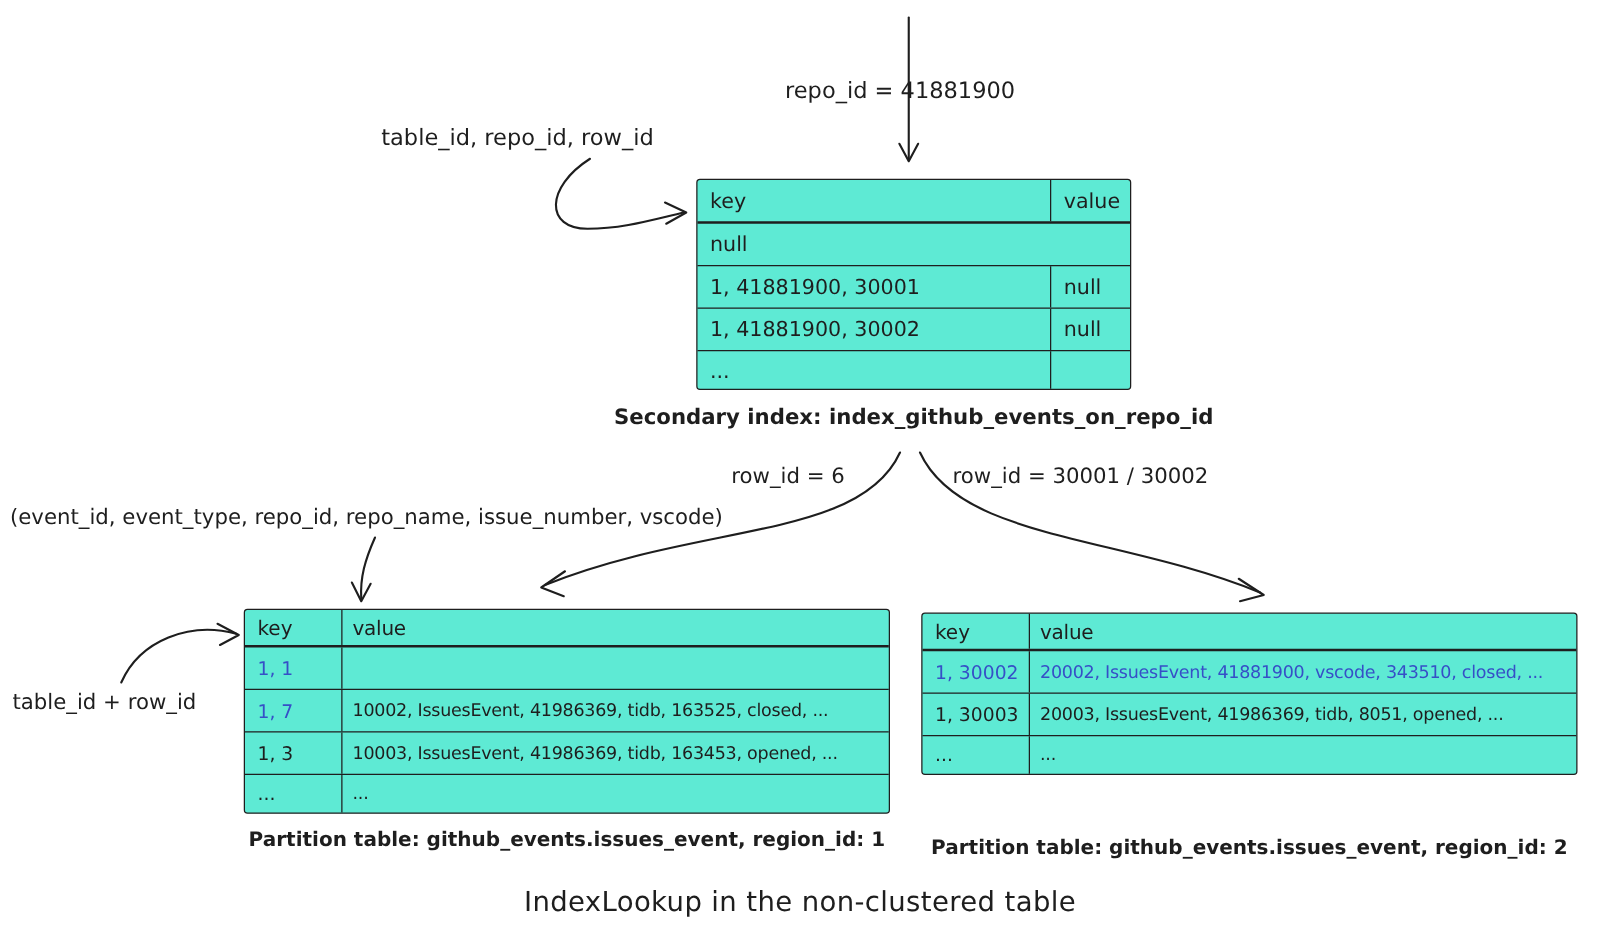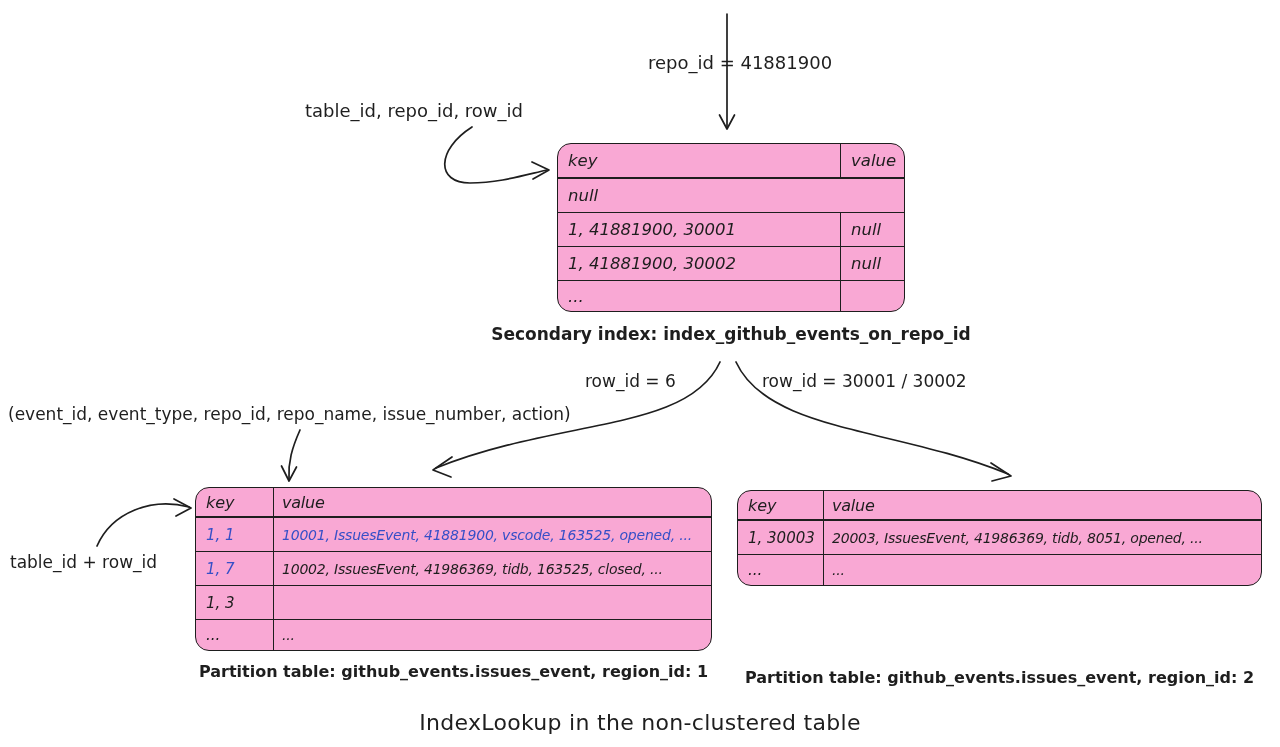--- a/index.html
+++ b/index.html
@@ -13,23 +13,22 @@
   }
   .abs { position: absolute; }
   .label { font-size: 17px; white-space: nowrap; }
   .label.big { font-size: 18px; }
   .caption { font-size: 16px; text-align: center; white-space: nowrap; font-weight: bold; }
   .title { font-size: 22px; text-align: center; letter-spacing: 0.3px; }
 
   .dtable {
     position: absolute;
     border: 1.8px solid #1e1e1e;
-    border-radius: 14px;
-    background: #f9a8d4;
-    font-style: italic;
+    border-radius: 3px;
+    background: #5eead4;
   }
   .trow { display: grid; border-bottom: 1.6px solid #1e1e1e; height: 34px; }
   .trow:last-child { border-bottom: none; }
   .trow.header { border-bottom: 2.6px solid #1e1e1e; height: 35px; font-size: 17px; }
   .trow.ellipsis { height: 30px; }
   .cell {
     display: flex; align-items: center;
     padding: 2px 10px;
     white-space: nowrap; overflow: hidden;
   }
@@ -80,21 +79,21 @@
   <g>
     <path d="M 300 430 C 292 448 288 462 289 479"></path>
     <path d="M 281.5 466 L 289 481 L 296.5 467"></path>
   </g>
   <g>
     <path d="M 97 546 C 112 512 152 497 189 507"></path>
     <path d="M 174 499 L 191 508 L 176 516"></path>
   </g>
 </svg>
 
-<div class="abs label big" style="left:628px; top:52px;margin-left:20px;">repo_id = 41881900</div>
+<div class="abs label big" style="left:628px; top:62px;">repo_id = 41881900</div>
 
 <div class="abs label big" style="left:305px; top:100px;">table_id, repo_id, row_id</div>
 
 <div class="dtable sec-index" style="left:557px; top:143px; width:348px;">
   <div class="trow header">
     <div class="cell key">key</div>
     <div class="cell value">value</div>
   </div>
   <div class="trow">
     <div class="cell value">null</div>
@@ -111,52 +110,56 @@
     <div class="cell key">...</div>
     <div class="cell value"></div>
   </div>
 </div>
 
 <div class="abs caption" style="left:481px; top:324px; width:500px; font-size:17px;">Secondary index: index_github_events_on_repo_id</div>
 
 <div class="abs label" style="left:585px; top:371px;">row_id = 6</div>
 <div class="abs label" style="left:762px; top:371px;">row_id = 30001 / 30002</div>
 
-<div class="abs label" style="left:8px; top:404px;">(event_id, event_type, repo_id, repo_name, issue_number, action)</div>
+<div class="abs label" style="left:8px; top:404px;">(event_id, event_type, repo_id, repo_name, issue_number, vscode)</div>
 
 <div class="abs label" style="left:10px; top:552px;">table_id + row_id</div>
 
 <div class="dtable ptable ptable-left" style="left:195px; top:487px; width:517px;">
   <div class="trow header">
     <div class="cell key">key</div>
     <div class="cell value" style="font-size:16px;">value</div>
   </div>
   <div class="trow">
     <div class="cell key hl">1, 1</div>
-    <div class="cell value hl">10001, IssuesEvent, 41881900, vscode, 163525, opened, ...</div>
   </div>
   <div class="trow">
     <div class="cell key hl">1, 7</div>
     <div class="cell value">10002, IssuesEvent, 41986369, tidb, 163525, closed, ...</div>
   </div>
   <div class="trow">
     <div class="cell key">1, 3</div>
+    <div class="cell value">10003, IssuesEvent, 41986369, tidb, 163453, opened, ...</div>
   </div>
   <div class="trow ellipsis">
     <div class="cell key">...</div>
     <div class="cell value">...</div>
   </div>
 </div>
 
 <div class="abs caption" style="left:195px; top:662px; width:517px;">Partition table: github_events.issues_event, region_id: 1</div>
 
 <div class="dtable ptable ptable-right" style="left:737px; top:490px; width:525px;">
   <div class="trow header">
     <div class="cell key">key</div>
     <div class="cell value" style="font-size:16px;">value</div>
+  </div>
+  <div class="trow">
+    <div class="cell key hl">1, 30002</div>
+    <div class="cell value hl">20002, IssuesEvent, 41881900, vscode, 343510, closed, ...</div>
   </div>
   <div class="trow">
     <div class="cell key">1, 30003</div>
     <div class="cell value">20003, IssuesEvent, 41986369, tidb, 8051, opened, ...</div>
   </div>
   <div class="trow ellipsis">
     <div class="cell key">...</div>
     <div class="cell value">...</div>
   </div>
 </div>

